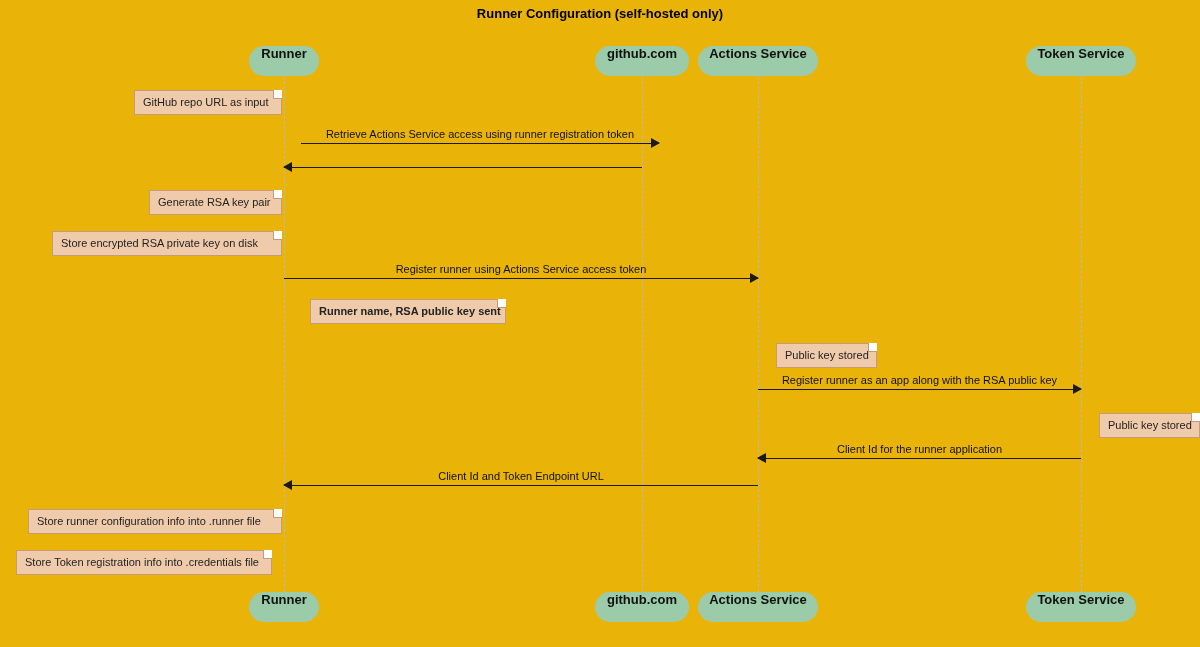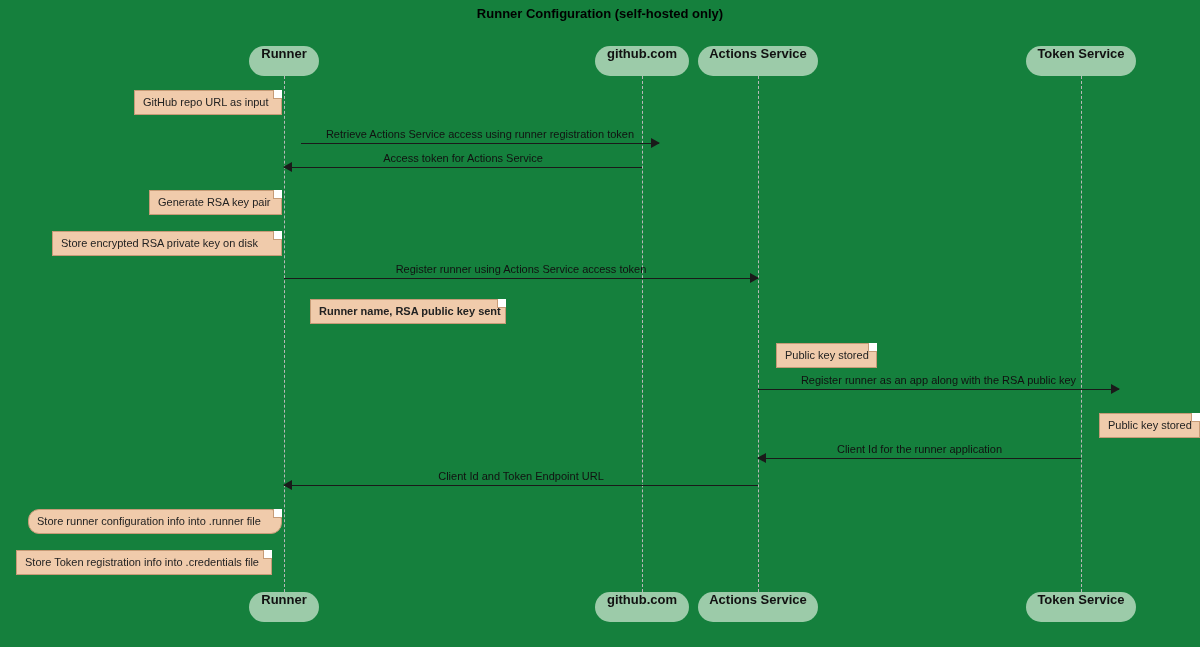--- a/index.html
+++ b/index.html
@@ -8,21 +8,21 @@
     background: #ffffff;
   }
   body {
     font-family: "Liberation Sans", sans-serif;
   }
   #canvas {
     position: relative;
     width: 1200px;
     height: 647px;
     overflow: hidden;
-    background: #15803d;
+    background: #eab308;
   }
   #title {
     position: absolute;
     left: 0;
     top: 6px;
     width: 1200px;
     text-align: center;
     font-size: 13px;
     font-weight: bold;
     color: #000000;
@@ -173,48 +173,47 @@
     <span>Runner name, RSA public key sent</span>
   </div>
   <div class="note" style="left:768px; top:343px; width:101px;">
     <span class="note-fold"></span>
     <span>Public key stored</span>
   </div>
   <div class="note" style="left:1091px; top:413px; width:101px;">
     <span class="note-fold"></span>
     <span>Public key stored</span>
   </div>
-  <div class="note" style="left:20px; top:509px; width:254px;border-radius:11px;">
+  <div class="note" style="left:20px; top:509px; width:254px;">
     <span class="note-fold"></span>
     <span>Store runner configuration info into .runner file</span>
   </div>
   <div class="note" style="left:8px; top:550px; width:256px;">
     <span class="note-fold"></span>
     <span>Store Token registration info into .credentials file</span>
   </div>
 
   <div class="msg" style="left:284px; top:130px; width:358px;margin-left:17px;">
     <span class="label">Retrieve Actions Service access using runner registration token</span>
     <span class="line"></span>
     <span class="head right"></span>
   </div>
 
   <div class="msg" style="left:284px; top:154px; width:358px;">
-    <span class="label">Access token for Actions Service</span>
     <span class="line"></span>
     <span class="head left"></span>
   </div>
 
   <div class="msg" style="left:284px; top:265px; width:474px;">
     <span class="label">Register runner using Actions Service access token</span>
     <span class="line"></span>
     <span class="head right"></span>
   </div>
 
-  <div class="msg" style="left:758px; top:376px; width:323px;padding-left:38px;">
+  <div class="msg" style="left:758px; top:376px; width:323px;">
     <span class="label">Register runner as an app along with the RSA public key</span>
     <span class="line"></span>
     <span class="head right"></span>
   </div>
 
   <div class="msg" style="left:758px; top:445px; width:323px;">
     <span class="label">Client Id for the runner application</span>
     <span class="line"></span>
     <span class="head left"></span>
   </div>

